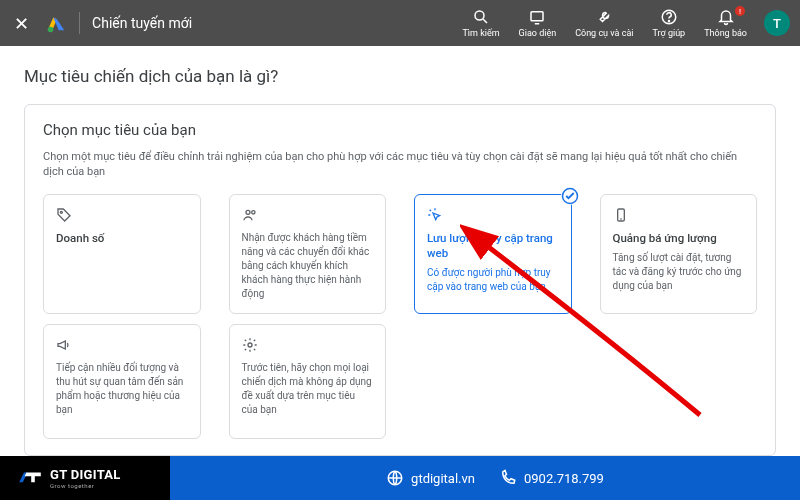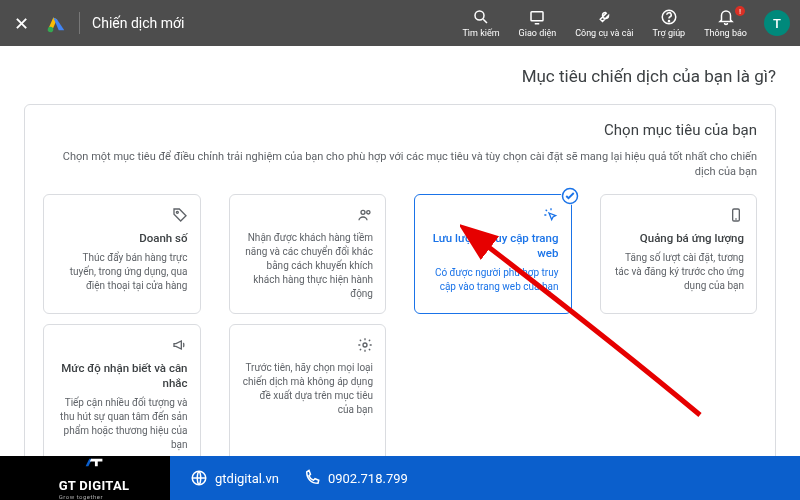--- a/index.html
+++ b/index.html
@@ -10,62 +10,62 @@
   .close-x { font-size: 18px; cursor: pointer; padding: 4px; }
   .ads-logo { width: 22px; height: 22px; }
   .divider-v { width: 1px; height: 22px; background: #777; }
   .topbar-title { font-size: 14px; font-weight: 400; }
   .topbar-right { margin-left: auto; display: flex; align-items: center; gap: 3px; }
   .topbar-item { display: flex; flex-direction: column; align-items: center; font-size: 9px; padding: 4px 8px; cursor: pointer; position: relative; min-width: 44px; }
   .topbar-item svg { width: 18px; height: 18px; margin-bottom: 2px; }
   .notif-badge { position: absolute; top: 2px; right: 10px; background: #d93025; color: #fff; font-size: 8px; border-radius: 50%; width: 10px; height: 10px; display: flex; align-items: center; justify-content: center; }
   .avatar { width: 26px; height: 26px; border-radius: 50%; background: #00897b; display: flex; align-items: center; justify-content: center; font-size: 13px; font-weight: 500; margin-left: 6px; cursor: pointer; }
   
-  .content { padding: 20px 24px 0 24px; height: 410px; overflow: hidden; text-align: right; }
+  .content { padding: 20px 24px 0 24px; height: 410px; overflow: hidden; }
   .page-title { font-size: 17px; color: #3c4043; margin-bottom: 18px; font-weight: 400;}
   .card { border: 1px solid #dadce0; border-radius: 6px; padding: 16px 18px; background: #fff; }
   .card-title { font-size: 15px; color: #3c4043; margin-bottom: 10px; font-weight: 400; }
   .card-sub { font-size: 11px; color: #5f6368; margin-bottom: 14px; line-height: 1.4; }
   .grid { display: grid; grid-template-columns: repeat(4, 1fr); gap: 28px; }
   .grid.row2 { grid-template-columns: repeat(4, 1fr); margin-top: 10px; }
   .obj { border: 1px solid #dadce0; border-radius: 6px; padding: 12px 12px; position: relative; cursor: pointer; min-height: 115px; }
   .obj.selected { border: 1.5px solid #1a73e8; }
   .obj .check { position: absolute; top: -8px; right: -8px; width: 18px; height: 18px; background: #fff; border-radius: 50%; display: none; }
   .obj.selected .check { display: block; }
   .obj-icon { color: #5f6368; margin-bottom: 6px; height: 18px; }
   .obj-icon svg { width: 16px; height: 16px; }
   .obj-title { font-size: 11.5px; font-weight: 500; color: #3c4043; margin-bottom: 5px; line-height: 1.3; }
   .obj.selected .obj-title { color: #1a73e8; }
   .obj-desc { font-size: 10px; color: #5f6368; line-height: 1.4; }
   .obj.selected .obj-desc { color: #1a73e8; }
   
   .footer-banner { position: absolute; bottom: 0; left: 0; right: 0; height: 44px; display: flex; }
-  .fb-left { background: #000; width: 170px; display: flex; align-items: center; padding-left: 18px; gap: 8px; color: #fff; flex-direction: column; }
+  .fb-left { background: #000; width: 170px; display: flex; align-items: center; padding-left: 18px; gap: 8px; color: #fff; }
   .fb-logo { width: 24px; height: 18px; }
   .fb-brand { font-size: 13px; font-weight: 700; letter-spacing: 0.3px; }
   .fb-tag { font-size: 6px; color: #aaa; letter-spacing: 0.5px; }
-  .fb-right { background: #0b5fcc; flex: 1; display: flex; align-items: center; padding-left: 20px; gap: 24px; color: #fff; font-size: 13px; }
+  .fb-right { background: #0b5fcc; flex: 1; display: flex; align-items: center; padding-left: 20px; gap: 24px; color: #fff; font-size: 13px; justify-content: center; }
   .fb-item { display: flex; align-items: center; gap: 7px; }
   .fb-item svg { width: 18px; height: 18px; }
   
   .arrow-overlay { position: absolute; pointer-events: none; }
 </style>
 </head>
 <body>
 
 <div class="topbar">
   <div class="topbar-left">
     <span class="close-x">✕</span>
     <svg class="ads-logo" viewBox="0 0 24 24">
         <path fill="#FBBC04" d="M3 20 L9 6 L13 8 L7 22 Z"></path>
         <path fill="#4285F4" d="M13 8 L9 6 L15 20 L21 20 Z"></path>
         <circle cx="6" cy="19" r="3" fill="#34A853"></circle>
       </svg>
     <div class="divider-v"></div>
-    <span class="topbar-title">Chiến dịch mới</span>
+    <span class="topbar-title">Chiến tuyến mới</span>
   </div>
   <div class="topbar-right">
     <div class="topbar-item">
       <svg viewBox="0 0 24 24" fill="none" stroke="#fff" stroke-width="2">
           <circle cx="10" cy="10" r="6"></circle>
           <line x1="15" y1="15" x2="20" y2="20"></line>
         </svg>
       <span>Tìm kiếm</span>
     </div>
     <div class="topbar-item">
@@ -107,21 +107,20 @@
     <div class="card-title">Chọn mục tiêu của bạn</div>
     <div class="card-sub">Chọn một mục tiêu để điều chỉnh trải nghiệm của bạn cho phù hợp với các mục tiêu và tùy chọn cài đặt sẽ mang lại hiệu quả tốt nhất cho chiến dịch của bạn</div>
 
     <div class="grid">
       <div class="obj">
         <div class="obj-icon"><svg viewBox="0 0 24 24" fill="none" stroke="currentColor" stroke-width="2">
               <path d="M3 3h8l10 10-8 8L3 11z"></path>
               <circle cx="8" cy="8" r="1.5"></circle>
             </svg></div>
         <div class="obj-title">Doanh số</div>
-        <div class="obj-desc">Thúc đẩy bán hàng trực tuyến, trong ứng dụng, qua điện thoại tại cửa hàng</div>
       </div>
       <div class="obj">
         <div class="obj-icon"><svg viewBox="0 0 24 24" fill="none" stroke="currentColor" stroke-width="2">
               <circle cx="9" cy="8" r="3"></circle>
               <path d="M3 20c0-3 3-5 6-5s6 2 6 5"></path>
               <circle cx="17" cy="8" r="2.5"></circle>
             </svg></div>
         <div class="obj-desc">Nhận được khách hàng tiềm năng và các chuyển đổi khác bằng cách khuyến khích khách hàng thực hiện hành động</div>
       </div>
       <div class="obj selected">
@@ -145,21 +144,20 @@
         <div class="obj-desc">Tăng số lượt cài đặt, tương tác và đăng ký trước cho ứng dụng của bạn</div>
       </div>
     </div>
 
     <div class="grid row2">
       <div class="obj">
         <div class="obj-icon"><svg viewBox="0 0 24 24" fill="none" stroke="currentColor" stroke-width="2">
               <path d="M3 10v4h3l8 4V6l-8 4z"></path>
               <path d="M17 9c1 1 1 5 0 6"></path>
             </svg></div>
-        <div class="obj-title">Mức độ nhận biết và cân nhắc</div>
         <div class="obj-desc">Tiếp cận nhiều đối tượng và thu hút sự quan tâm đến sản phẩm hoặc thương hiệu của bạn</div>
       </div>
       <div class="obj">
         <div class="obj-icon"><svg viewBox="0 0 24 24" fill="none" stroke="currentColor" stroke-width="2">
               <circle cx="12" cy="12" r="3"></circle>
               <path d="M12 2v3M12 19v3M4.2 4.2l2 2M17.8 17.8l2 2M2 12h3M19 12h3M4.2 19.8l2-2M17.8 6.2l2-2"></path>
             </svg></div>
         <div class="obj-desc">Trước tiên, hãy chọn mọi loại chiến dịch mà không áp dụng đề xuất dựa trên mục tiêu của bạn</div>
       </div>
       <div></div>

